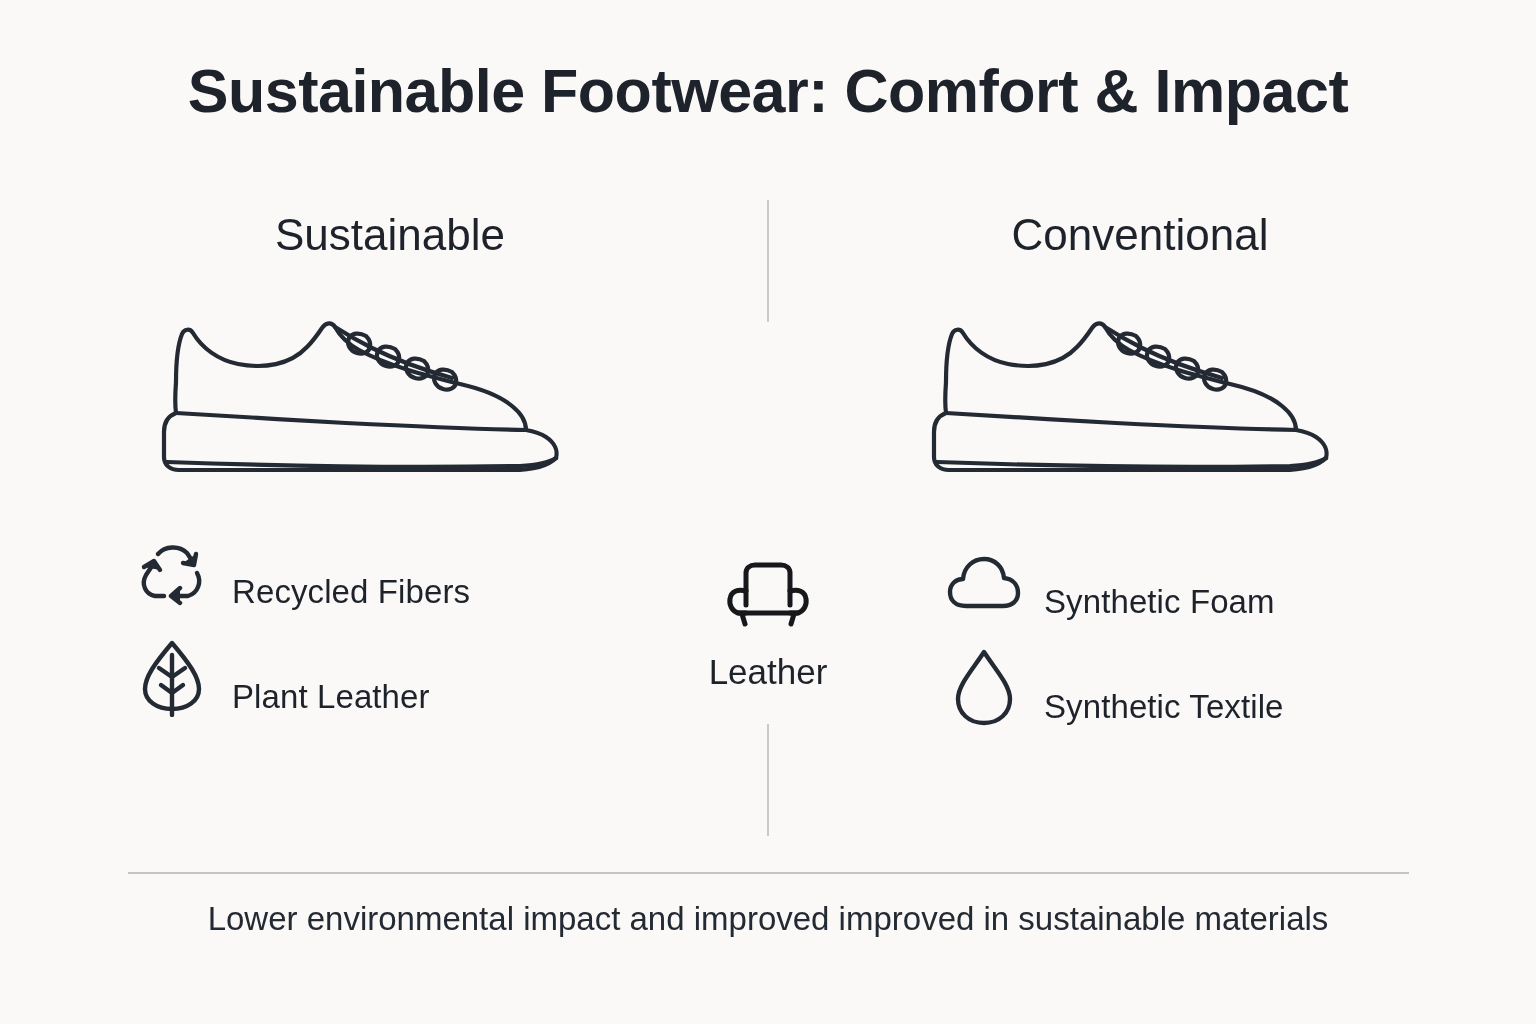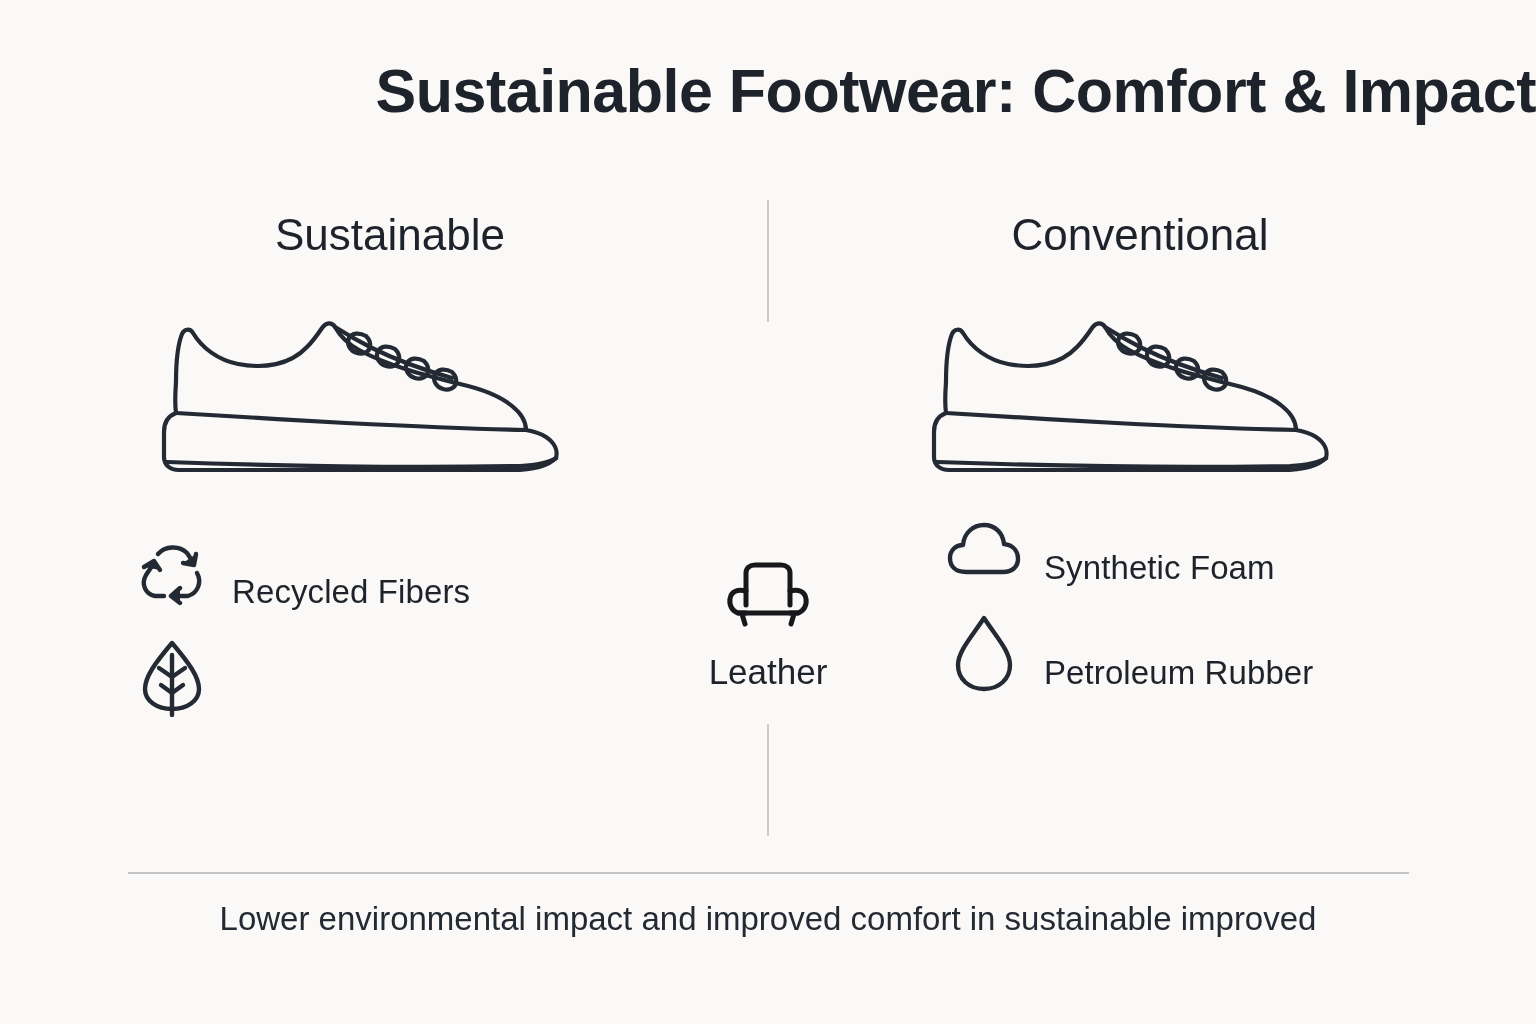--- a/index.html
+++ b/index.html
@@ -22,21 +22,21 @@
     width: 1536px;
     height: 1024px;
   }
 
   
   .title {
     position: absolute;
     top: 58px;
     left: 0;
     width: 1536px;
-    text-align: right;
+    text-align: center;
     font-size: 61px;
     font-weight: bold;
     letter-spacing: -0.5px;
     color: #1e232b;
     line-height: 1.1;
     white-space: nowrap;
   }
 
   
   .col-head {
@@ -59,21 +59,21 @@
   .shoe.left  { top: 292px; left: 160px; }
   .shoe.right { top: 292px; left: 930px; }
   .shoe svg { width: 100%; height: 100%; display: block; }
 
   
   .features {
     position: absolute;
     width: 560px;
   }
   .features.left  { top: 520px; left: 134px; }
-  .features.right { top: 496px; left: 946px; }
+  .features.right { top: 530px; left: 946px; }
 
   .feature-row {
     display: flex;
     align-items: center;
     height: 105px;
     gap: 22px;
   }
   .feature-icon {
     width: 76px;
     height: 80px;
@@ -230,20 +230,21 @@
       <span class="feature-icon">
         <svg width="62" height="78" viewBox="0 0 62 78" fill="none" xmlns="http://www.w3.org/2000/svg" stroke="#242a33" stroke-width="4.4" stroke-linecap="round" stroke-linejoin="round">
           <path d="M31 4 C48 24 58 38 58 50 C58 62 46 70 31 70 C16 70 4 62 4 50 C4 38 14 24 31 4Z"></path>
           <path d="M31 16 L31 76"></path>
           <path d="M31 38 L18 29"></path>
           <path d="M31 38 L44 29"></path>
           <path d="M31 54 L20 46"></path>
           <path d="M31 54 L42 46"></path>
         </svg>
       </span>
+      <span class="feature-label">Plant Leather</span>
     </div>
 
   </div>
 
   <div class="features right">
 
     <div class="feature-row">
       <span class="feature-icon">
         <svg width="74" height="58" viewBox="0 0 74 58" fill="none" xmlns="http://www.w3.org/2000/svg" stroke="#242a33" stroke-width="4.4" stroke-linecap="round" stroke-linejoin="round">
           <path d="M19 52 C8 52 3 46 3 38 C3 30 9 25 16 25 C17 13 26 5 37 5
@@ -253,21 +254,21 @@
       <span class="feature-label">Synthetic Foam</span>
     </div>
 
 
     <div class="feature-row">
       <span class="feature-icon">
         <svg width="58" height="78" viewBox="0 0 58 78" fill="none" xmlns="http://www.w3.org/2000/svg" stroke="#242a33" stroke-width="4.4" stroke-linecap="round" stroke-linejoin="round">
           <path d="M29 3 C40 20 55 36 55 50 C55 64 44 74 29 74 C14 74 3 64 3 50 C3 36 18 20 29 3Z"></path>
         </svg>
       </span>
-      <span class="feature-label">Petroleum Rubber</span>
+      <span class="feature-label">Synthetic Textile</span>
     </div>
 
   </div>
 
   <div class="center-divider top"></div>
   <div class="center-divider bottom"></div>
 
 
   <div class="center-item comfort">
     <div class="center-icon">
@@ -282,15 +283,15 @@
         <path d="M12 52 L72 52"></path>
 
         <path d="M16 53 L19 63"></path>
         <path d="M68 53 L65 63"></path>
       </svg>
     </div>
     <div class="center-label">Leather</div>
   </div>
 
   <div class="footer-rule"></div>
-  <div class="footer-note">Lower environmental impact and improved comfort in sustainable improved</div>
+  <div class="footer-note">Lower environmental impact and improved improved in sustainable materials</div>
 
 </div>
 
 </body></html>

